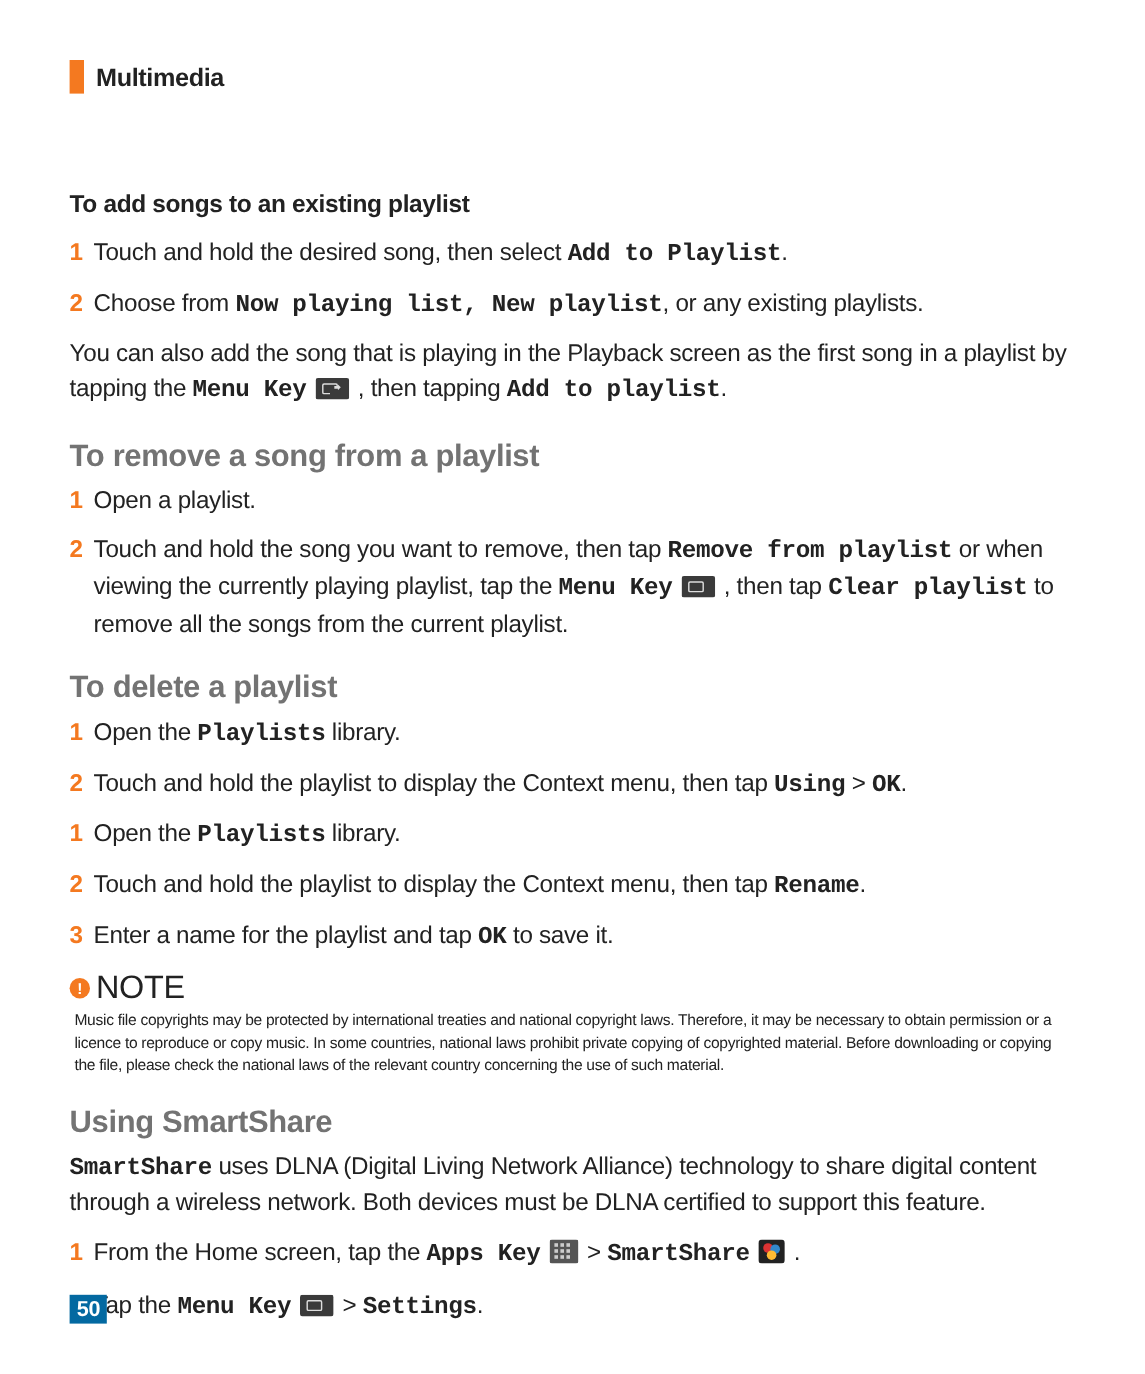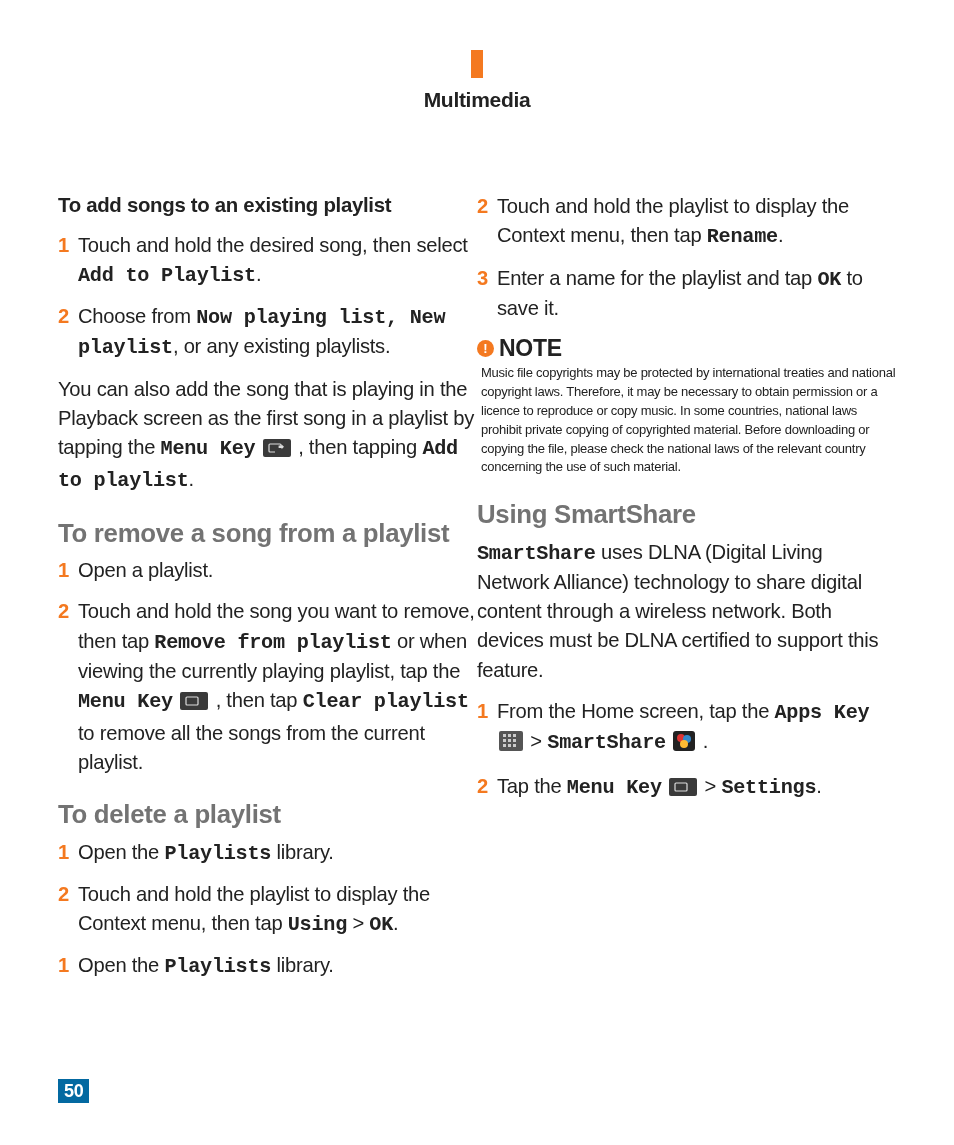--- a/index.html
+++ b/index.html
@@ -12,38 +12,38 @@
     height: 1145px;
     box-sizing: border-box;
     position: relative;
   }
   .page {
     padding: 50px 58px 0 58px;
     box-sizing: border-box;
   }
   .header {
     display: flex;
-    align-items: center;
+    align-items: flex-end;
     gap: 10px;
     margin-bottom: 80px;
-    flex-direction: column;
   }
   .orange-block {
     width: 12px;
     height: 28px;
     background: #f47920;
   }
   .section-title {
     font-size: 21px;
     font-weight: bold;
     font-family: "Helvetica Neue", Helvetica, Arial, sans-serif;
     letter-spacing: -0.3px;
   }
   .columns {
     display: flex;
+    flex-direction: column;
   }
   .column {
     flex: 1;
     min-width: 0;
   }
   .sub-bold {
     font-size: 20.4px;
     font-weight: bold;
     margin-bottom: 12px;
     line-height: 1.3;
@@ -97,22 +97,22 @@
     background: #f47920;
     color: #fff;
     font-size: 13px;
     font-weight: bold;
     display: inline-flex;
     align-items: center;
     justify-content: center;
     line-height: 1;
   }
   .note-label {
-    font-weight: bold;
-    font-size: 23px;
+    font-weight: normal;
+    font-size: 27px;
     letter-spacing: -0.25px;
   }
   .note-body {
     font-size: 13px;
     line-height: 1.45;
     margin-top: 0;
     letter-spacing: -0.25px;
     padding-left: 4px;
   }
   .icon-box {

